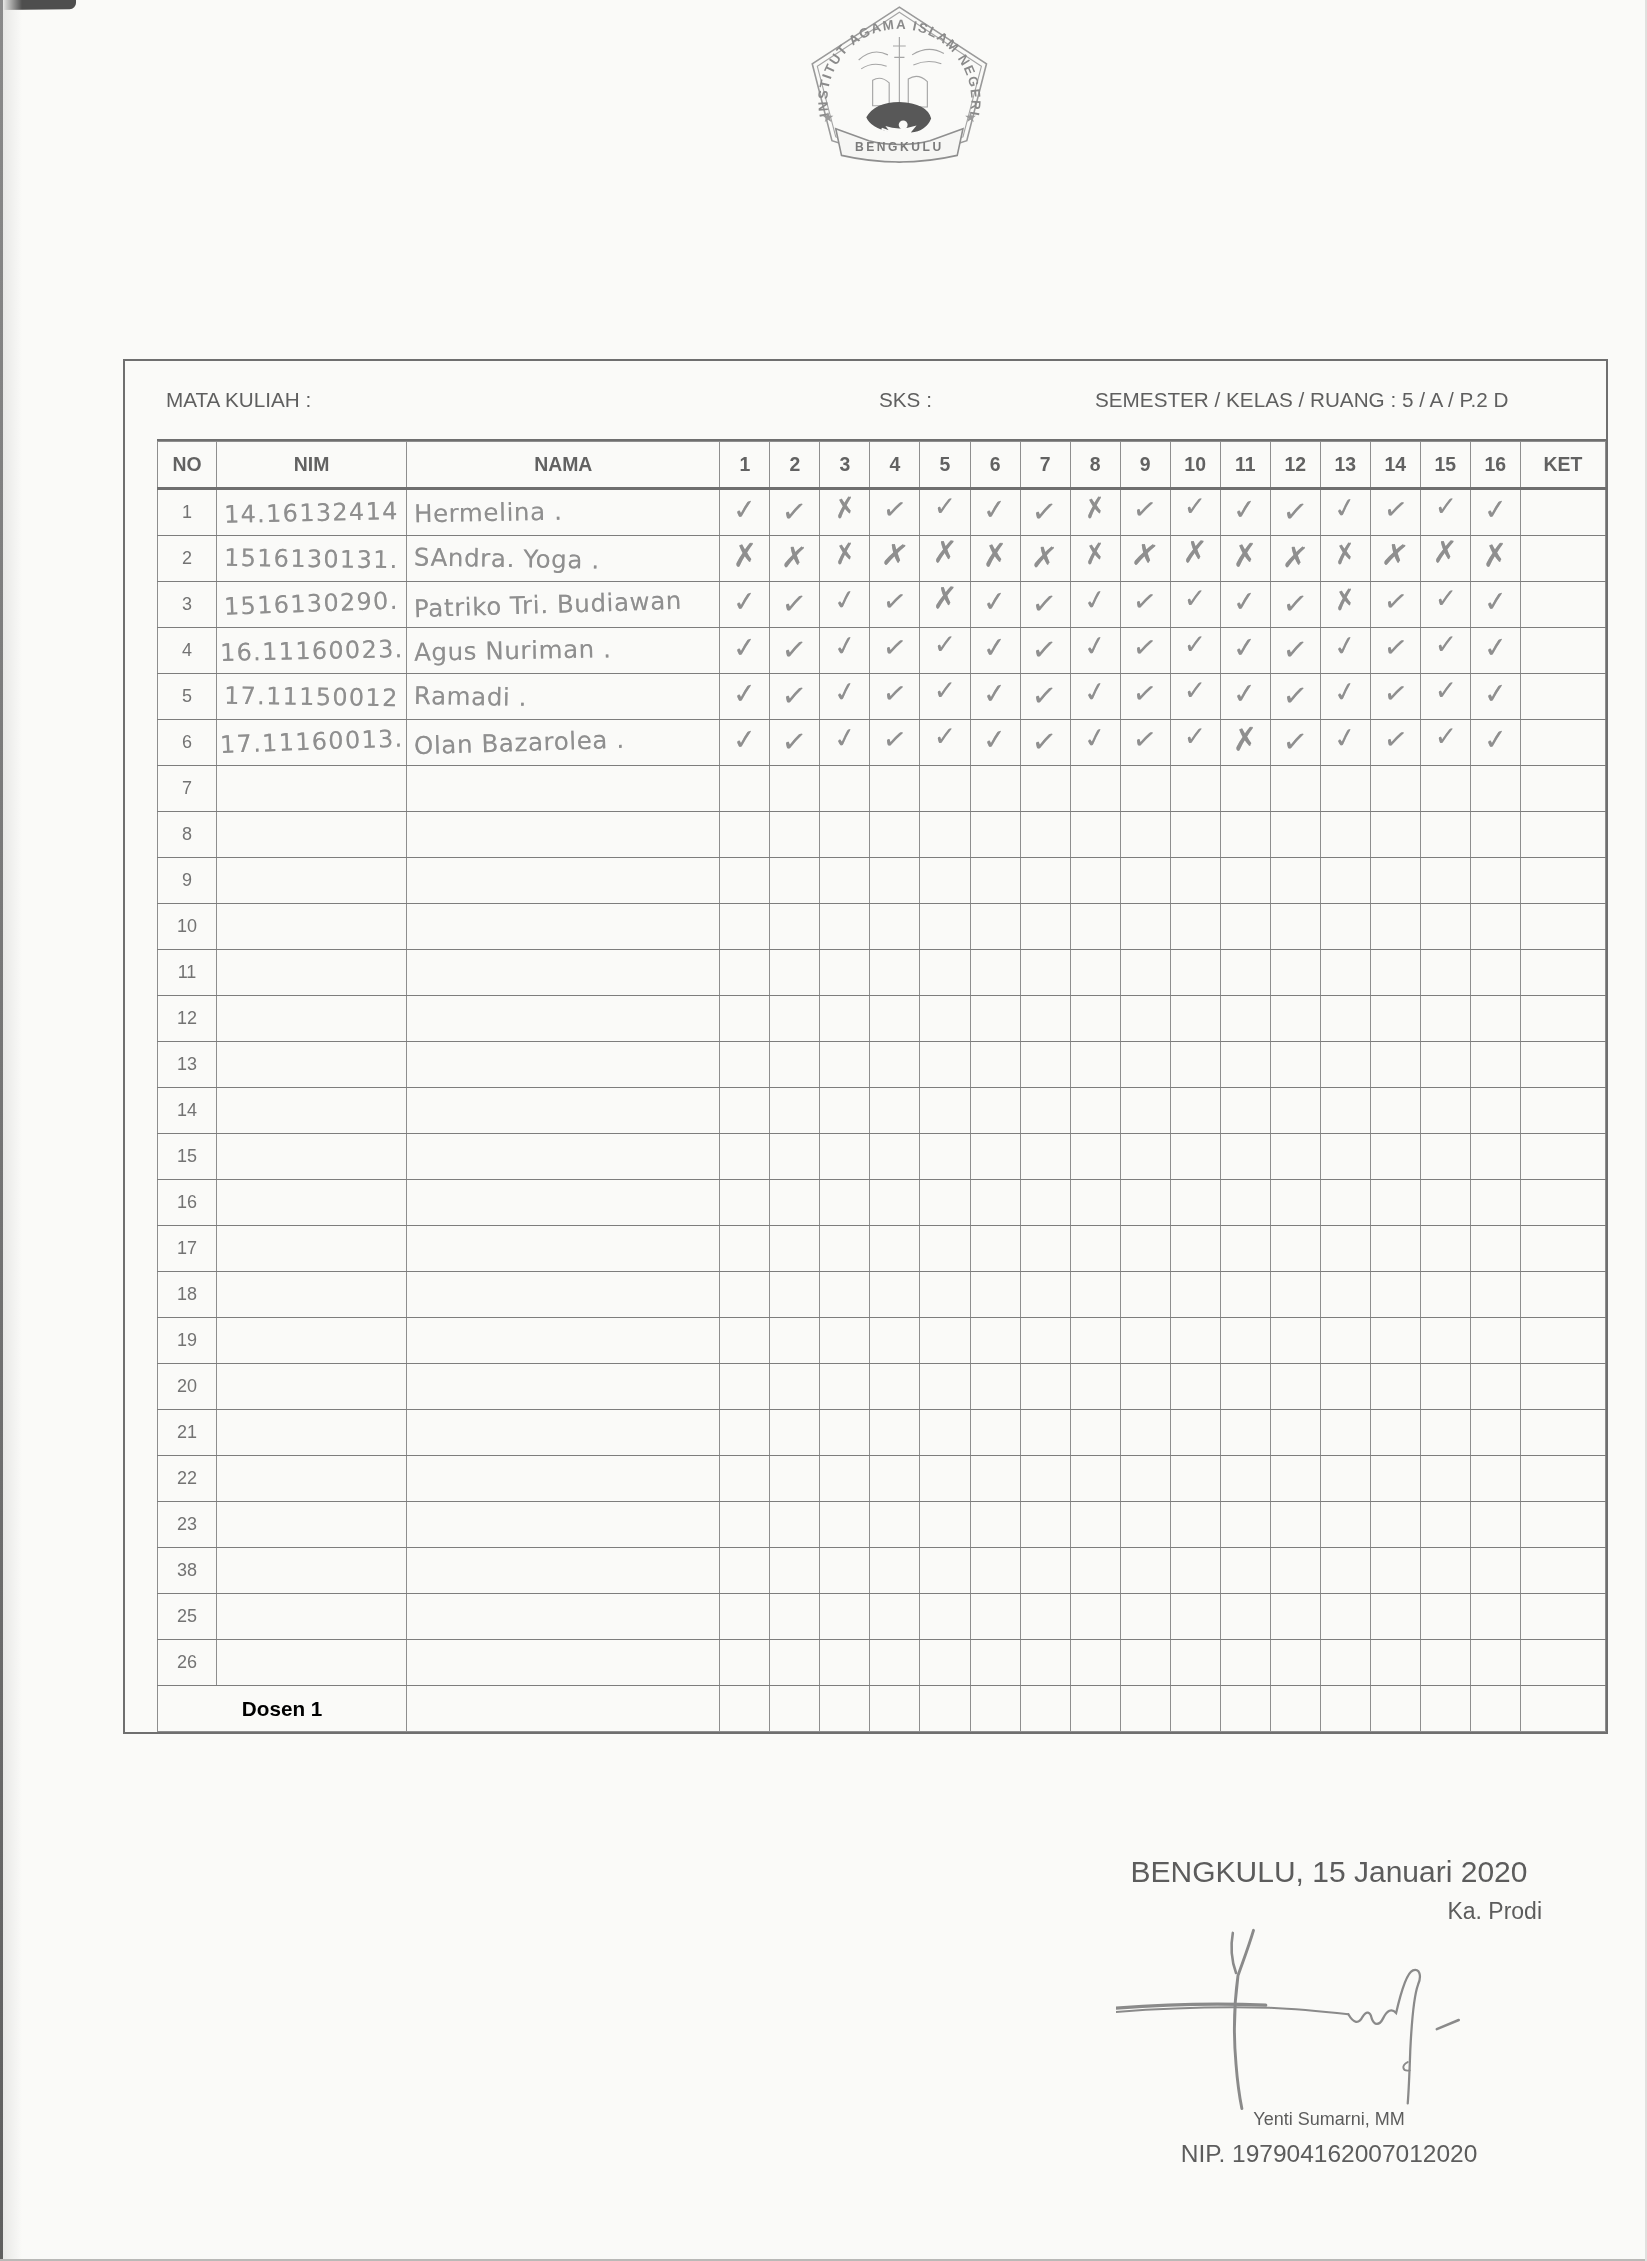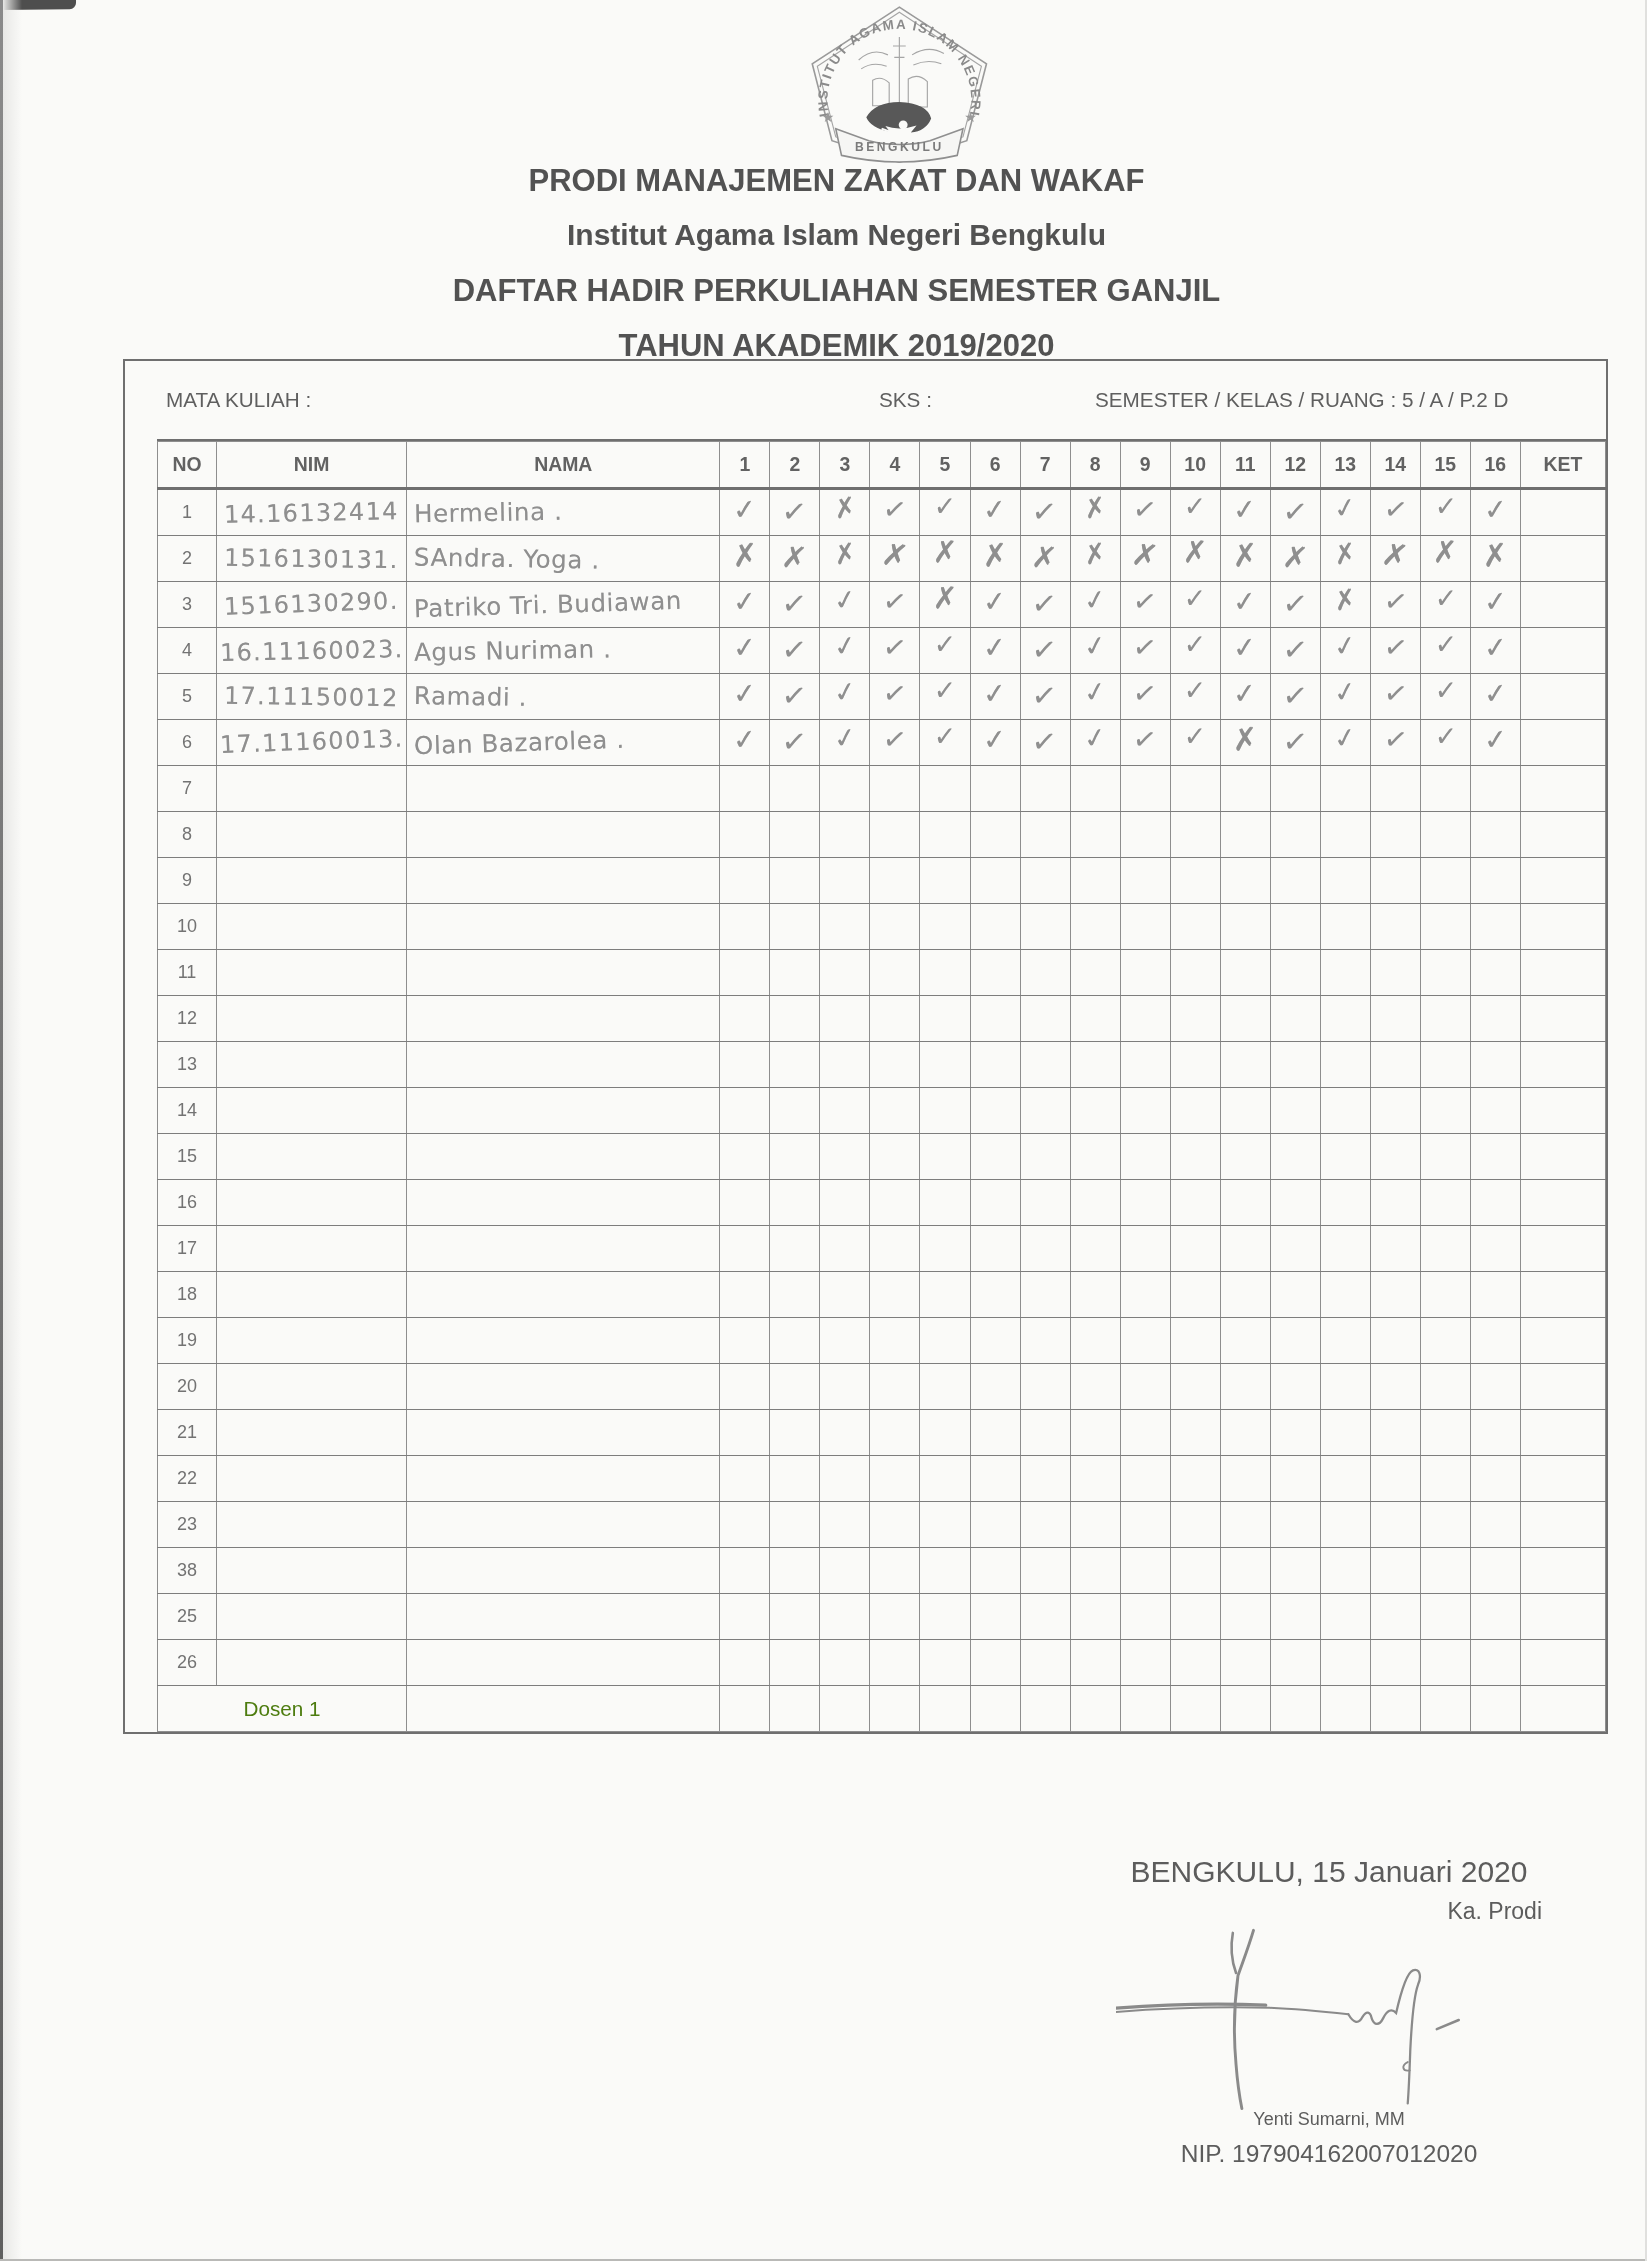--- a/index.html
+++ b/index.html
@@ -27,21 +27,21 @@
   .info-bar{position:relative;height:78px;border-bottom:2.6px solid #6f6f6f;font-size:20.7px;color:#5f5f5f;}
   .info-bar span{position:absolute;top:50%;transform:translateY(-50%);white-space:nowrap;}
   .lbl-mk{left:9px;}
   .lbl-sks{left:722px;}
   .lbl-sem{left:938px;}
 
   table.grid{border-collapse:collapse;table-layout:fixed;width:100%;}
   .grid th,.grid td{border:1.3px solid #8e8e8e;padding:0;text-align:center;vertical-align:middle;overflow:visible;}
   .grid tr.hdr th{height:45px;font-size:19.4px;font-weight:bold;color:#626262;border-bottom:3.2px solid #6f6f6f;}
   .grid tr.data td{height:45px;border-bottom-width:1.9px;border-bottom-color:#7d7d7d;}
-  .grid tr.dosen td{height:45px;font-size:20.7px;color:#4d7c0f;border-bottom-width:1.9px;}
+  .grid tr.dosen td{height:45px;font-size:20.7px;color:#000000;border-bottom-width:1.9px;font-weight:bold;}
   .grid td.c-no{font-size:18px;color:#737373;}
   .grid td.c-nama{text-align:left;}
 
   
   .hand{font-family:"DejaVu Sans",sans-serif;color:#8f8f8f;display:inline-block;
         text-shadow:0 0 0.6px rgba(140,140,140,.5);white-space:nowrap;}
   .c-nim .hand{font-size:24px;letter-spacing:1.3px;transform:rotate(-1.2deg);}
   .c-nama .hand{font-size:24.5px;letter-spacing:0.6px;margin-left:6.5px;transform:rotate(-1deg);}
   .hw1{transform:rotate(0.8deg) !important;}
   .hw2{transform:rotate(-2deg) translateY(-1.3px) !important;}
@@ -101,26 +101,20 @@
       <path class="emblem-thin" d="M118,120 v40 h26 v-36 q-13,-12 -26,-4 z"></path>
       <path class="emblem-thin" d="M174,118 v44 h30 v-40 q-15,-14 -30,-4 z"></path>
       <path d="M108,178 q14,-24 52,-24 q44,2 50,26 q-8,20 -32,22 l9,-11 q-27,9 -49,1 l7,9 q-30,-6 -37,-23 z" fill="#585858"></path>
       <circle cx="166" cy="190" r="7" fill="#fafaf8"></circle>
       <path d="M132,196 q16,8 34,3" fill="none" stroke="#fafaf8" stroke-width="3"></path>
     </g>
     <path d="M60,196 L112,215 Q160,227 208,215 L260,196 L251,238 Q160,259 69,238 Z" fill="#f6f6f4" stroke="#8f8f8f" stroke-width="2.5"></path>
     <text class="banner-label" x="160" y="231" text-anchor="middle">BENGKULU</text>
   </svg>
 
-  <div class="titles">
-    <div class="t1">PRODI MANAJEMEN ZAKAT DAN WAKAF</div>
-    <div class="t2">Institut Agama Islam Negeri Bengkulu</div>
-    <div class="t3">DAFTAR HADIR PERKULIAHAN SEMESTER GANJIL</div>
-    <div class="t4">TAHUN AKADEMIK 2019/2020</div>
-  </div>
 
   <div class="sheet">
     <div class="info-bar">
       <span class="lbl-mk">MATA KULIAH :</span>
       <span class="lbl-sks">SKS :</span>
       <span class="lbl-sem">SEMESTER / KELAS / RUANG : 5 / A / P.2 D</span>
     </div>
     <table class="grid">
       <colgroup>
         <col style="width:59px">

